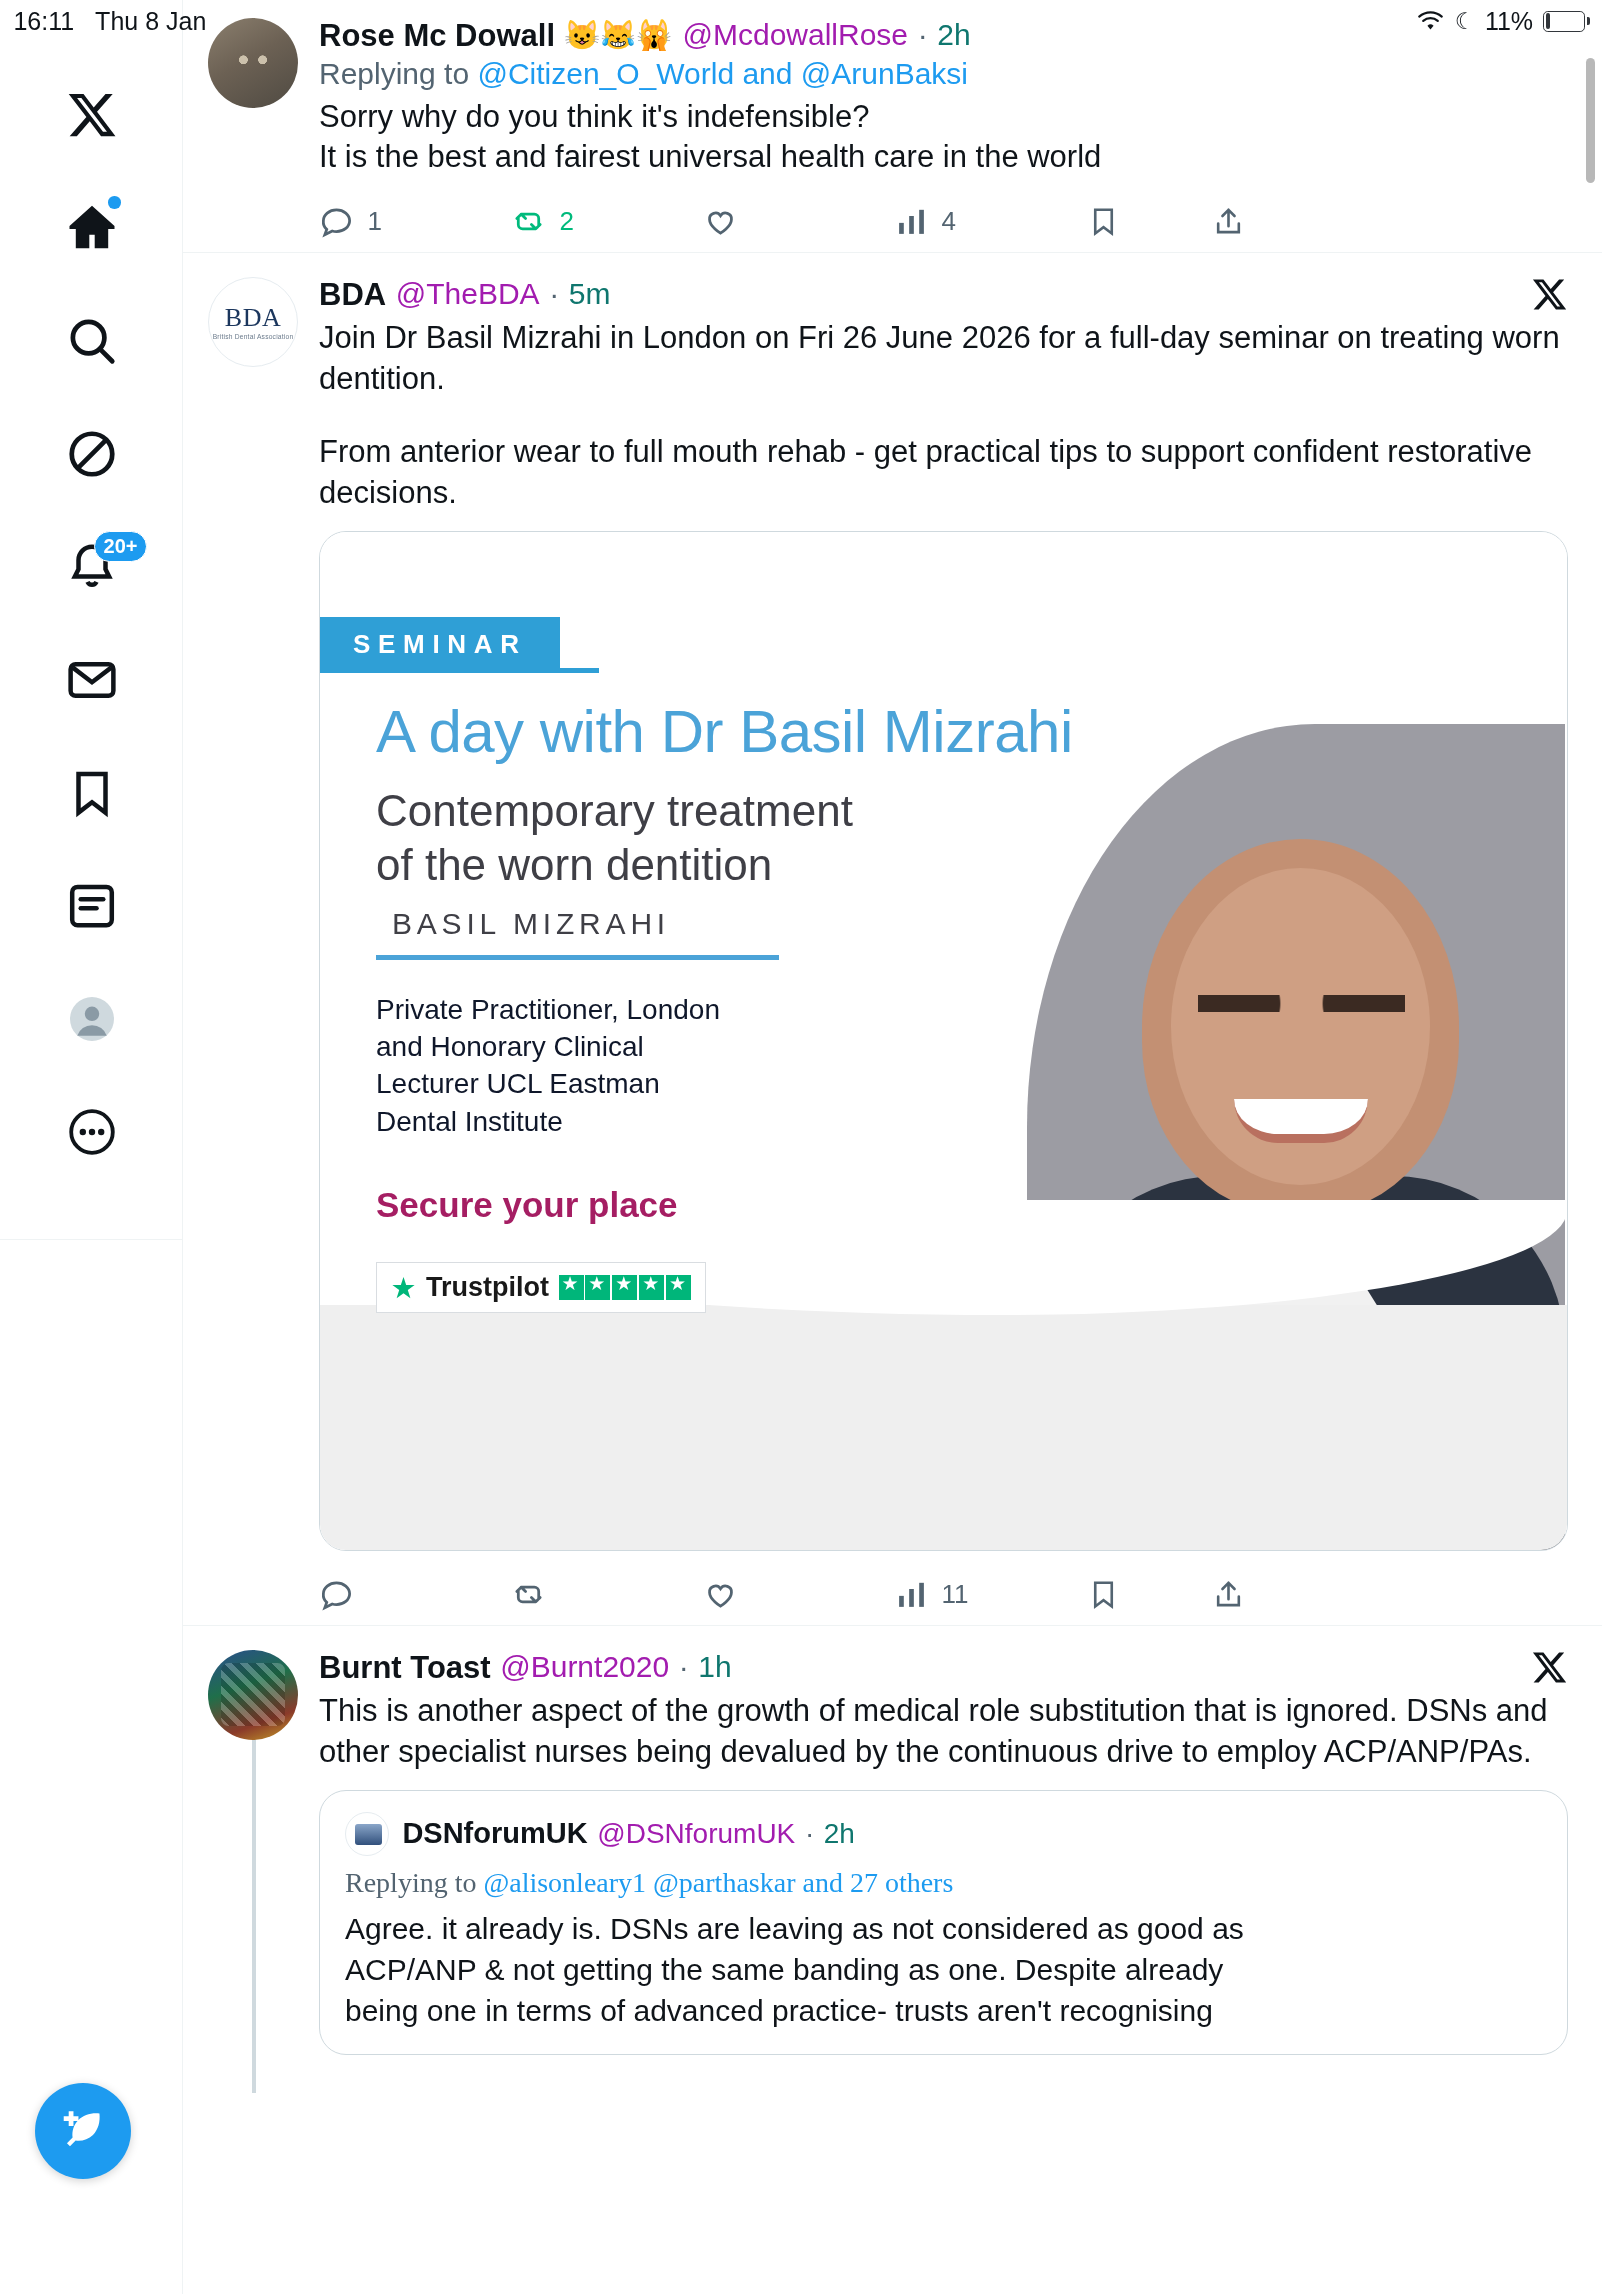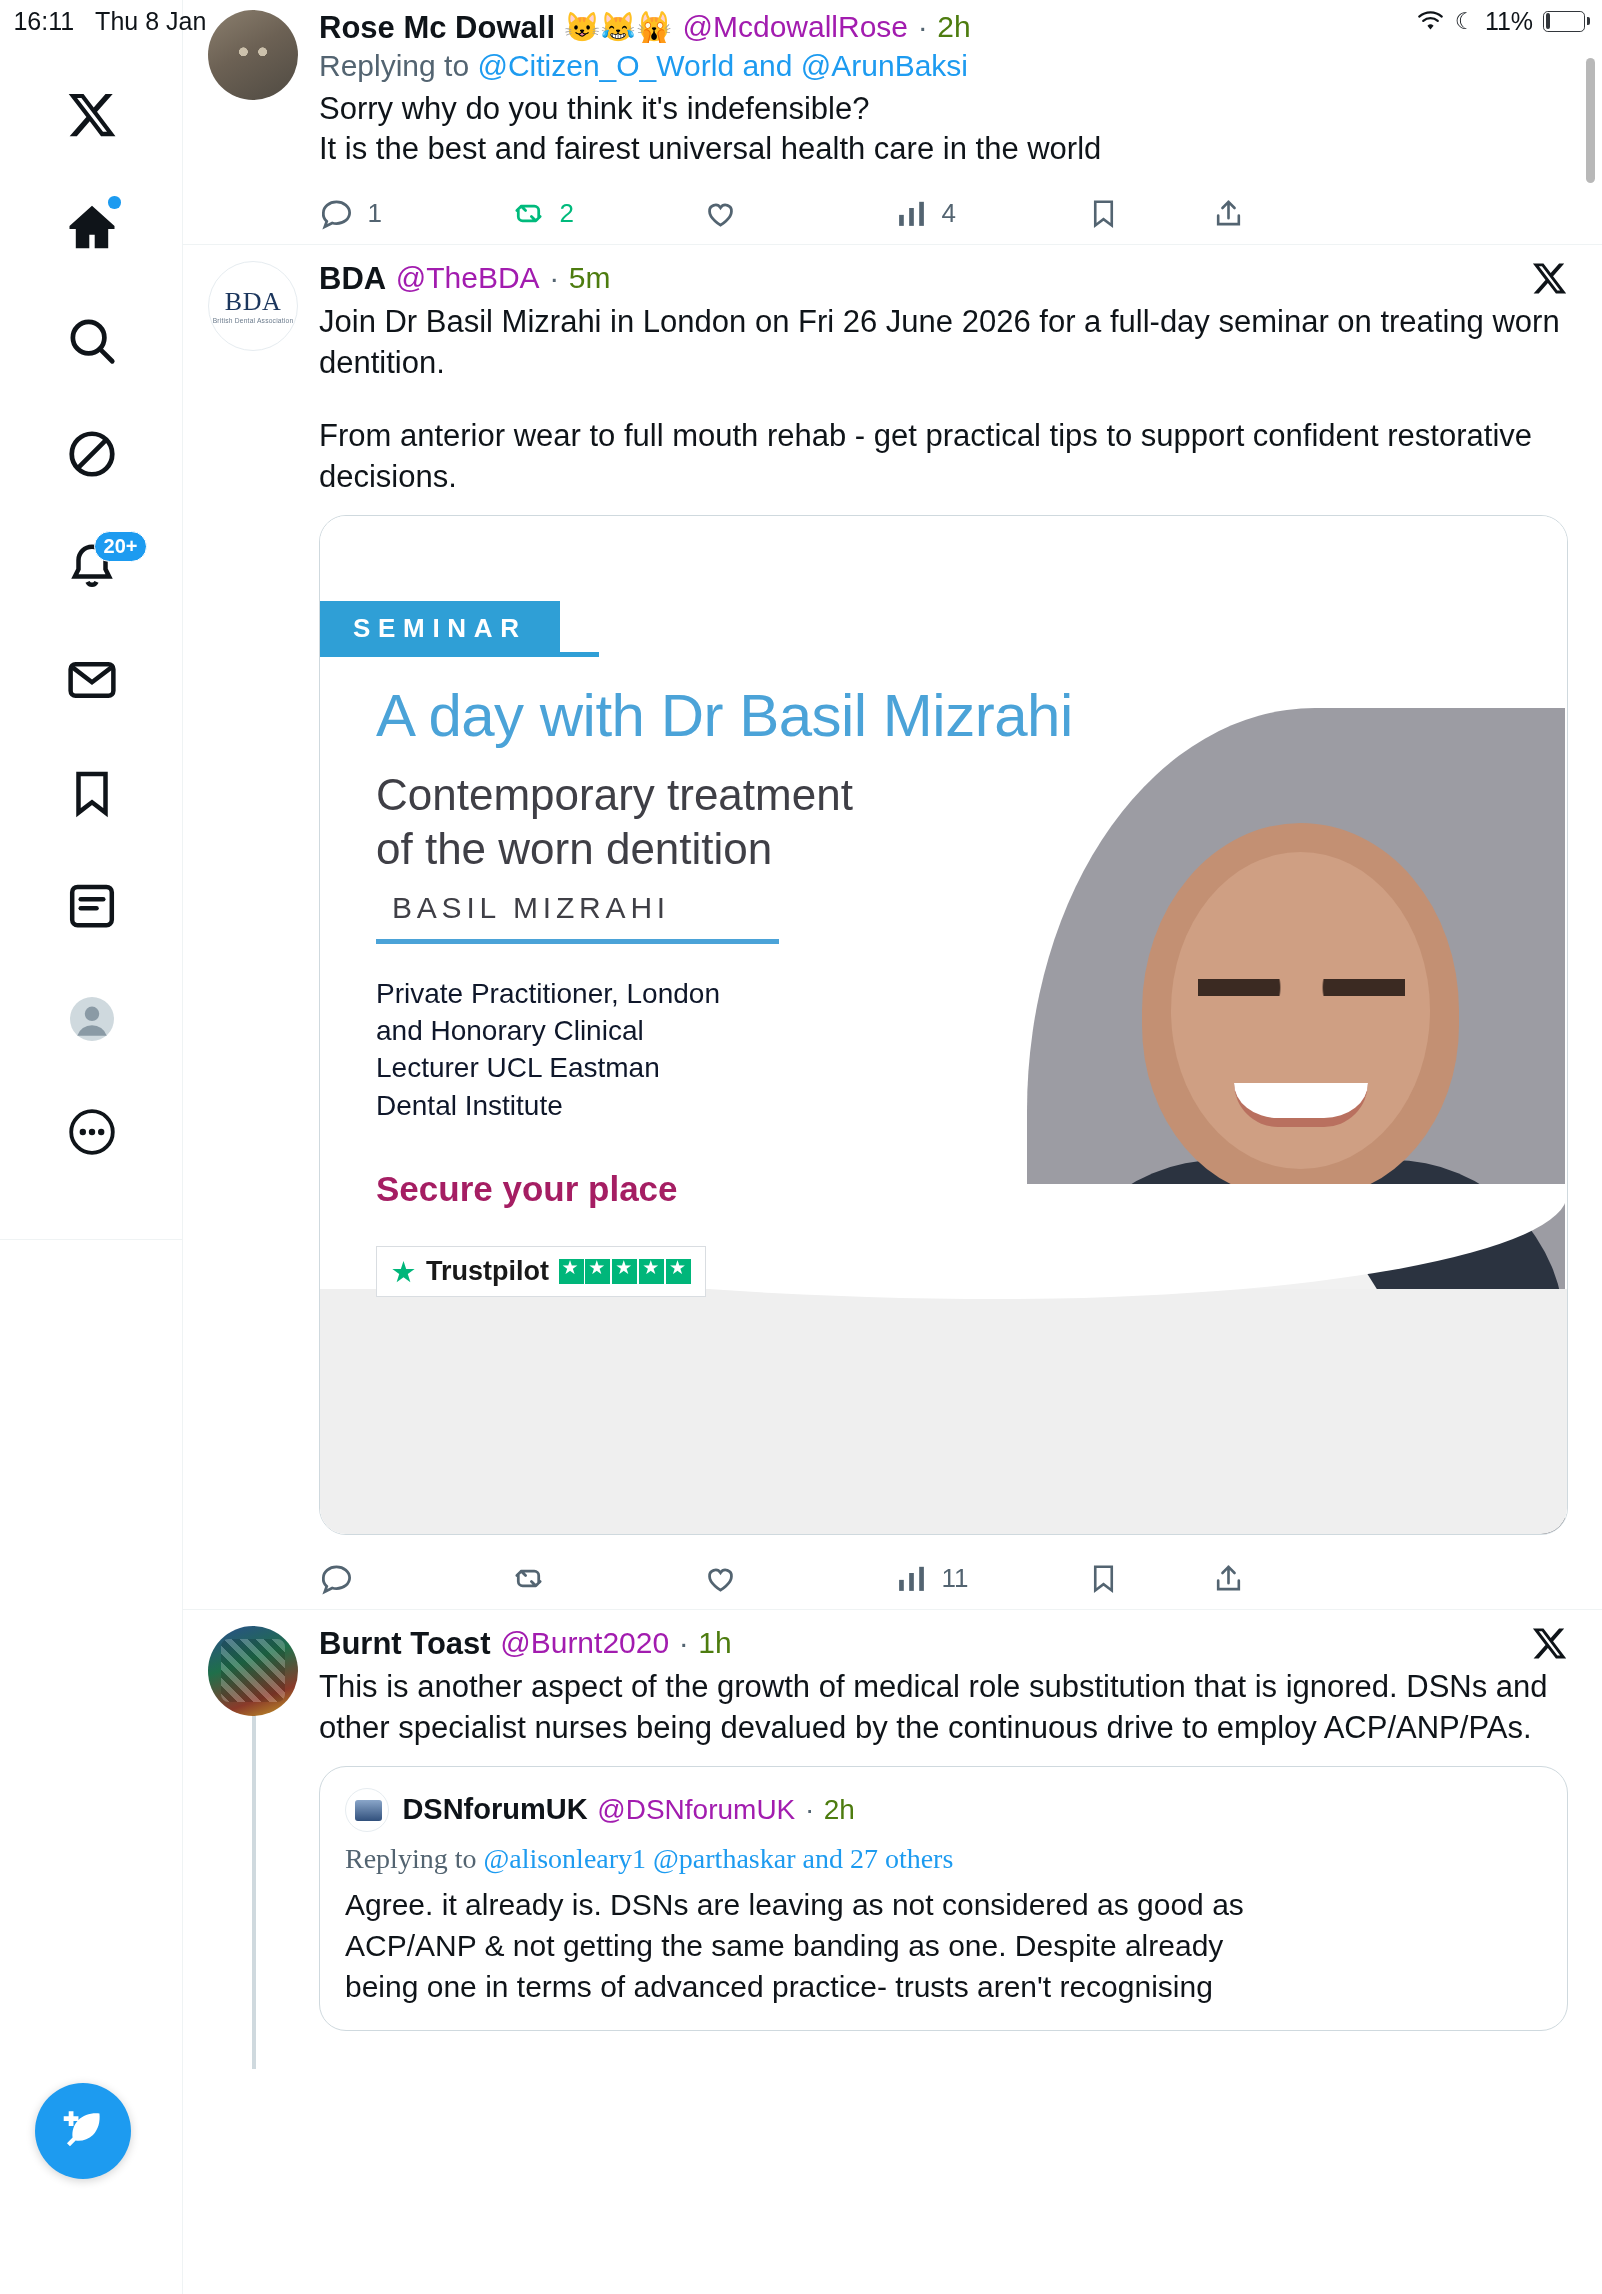--- a/index.html
+++ b/index.html
@@ -64,21 +64,21 @@
   
   .timeline {
     position:absolute; top: 0; left: 183px; width: 1420px; height: 2294px;
     background:#fff; overflow:hidden;
   }
   .scrollbar {
     position:absolute; right: 7.7px; top: 58px; width: 9.6px; height: 125px;
     background: rgba(0,0,0,.28); border-radius: 5.8px; z-index: 25;
   }
 
-  .tweet { position: relative; padding: 0 35px 0 25px; }
+  .tweet { position: relative; padding: 0 35px 0 25px; margin-top: 8px; }
   .sep { height:1px; background:#eff3f4; margin: 0 0 0 0; }
 
   .row { display:flex; }
   .avatar {
     width: 90px; height: 90px; border-radius: 50%; flex: 0 0 90px; margin-right: 21px;
     background:#cfd9de; overflow:hidden; position:relative;
   }
   .avatar.cat { background: linear-gradient(150deg,#8b7f6e 0%, #6c6154 45%, #4f4a42 100%); }
   .avatar.cat::after{
     content:''; position:absolute; left: 21px; top: 25px; width: 48px; height: 42px;
@@ -102,21 +102,21 @@
     background: linear-gradient(#8aa6c9, #31507c); border-radius: 2.9px;
   }
 
   .content { flex: 1; min-width: 0; }
 
   .namerow { display:flex; align-items:center; flex-wrap: nowrap; gap: 9.6px; line-height: 1.15; }
   .dname { font-size: 31px; font-weight: 700; color:#0f1419; white-space: nowrap; }
   .emoji { font-size: 29px; }
   .handle { font-size: 30px; color:#a21caf; white-space: nowrap; }
   .dot-sep { font-size: 30px; color:#536471; }
-  .time { font-size: 30px; color:#4d7c0f; }
+  .time { font-size: 30px; color:#0f766e; }
   .xmark-right {
     position:absolute; right: 35px; margin-top: 3.8px; color:#0f1419;
   }
 
   .replyline { font-size: 30px; color:#536471; margin-top: 3.8px; }
   .replyline .mention { color:#1d9bf0; }
 
   .tweettext {
     font-size: 31px; color:#0f1419; line-height: 1.31; margin-top: 5.8px;
     white-space: pre-wrap; word-wrap: break-word;

